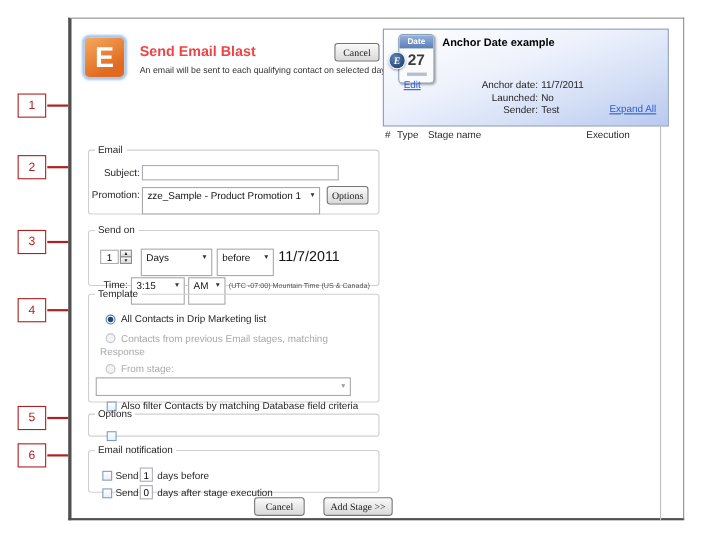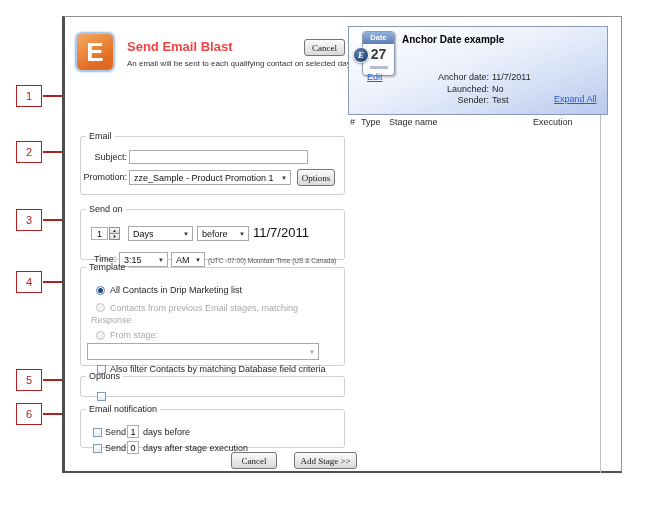--- a/index.html
+++ b/index.html
@@ -32,21 +32,21 @@
          display:flex; align-items:center; justify-content:center; font-family:Liberation Serif, serif; cursor:default; }
 
   fieldset.fs { position:absolute; left:80px; width:265px; border:1px solid #d0d0d0; border-radius:3px; }
   .fs legend { font-size:9px; color:#1f1f1f; margin-left:5px; padding:0 3px; }
 
   .lbl { position:absolute; font-size:9px; color:#1f1f1f; white-space:nowrap; }
   .rlbl { text-align:right; }
   .glbl { color:#a9a9a9; }
   .inp { position:absolute; border:1px solid #abadb3; background:#fff; font-size:9px;
          font-family:inherit; padding:0 3px; height:14px; }
-  .sel { position:absolute; border:1px solid #a9a9a9; background:#fff; height:15px; font-size:9px;
+  .sel { position:absolute; border:1px solid #a9a9a9; background:#fff; height:25px; font-size:9px;
          color:#111; padding:2px 13px 0 4px; white-space:nowrap; overflow:hidden; }
   .sel .ar { position:absolute; right:3px; top:4px; font-size:6px; color:#333; }
   .spin { position:absolute; width:11px; height:7px; border:1px solid #8e8e8e;
           background:linear-gradient(#fcfcfc,#d8d8d8); font-size:4.5px; line-height:5px;
           text-align:center; color:#222; }
   .radio { position:absolute; width:9px; height:9px; border-radius:50%; }
   .radio.on { border:1px solid #5a7ba6; background:#fff; }
   .radio.on::after { content:""; display:block; width:5px; height:5px; border-radius:50%;
                      background:#17497e; margin:1px; }
   .radio.off { border:1px solid #bcc5ce; background:#f3f3f3; }

